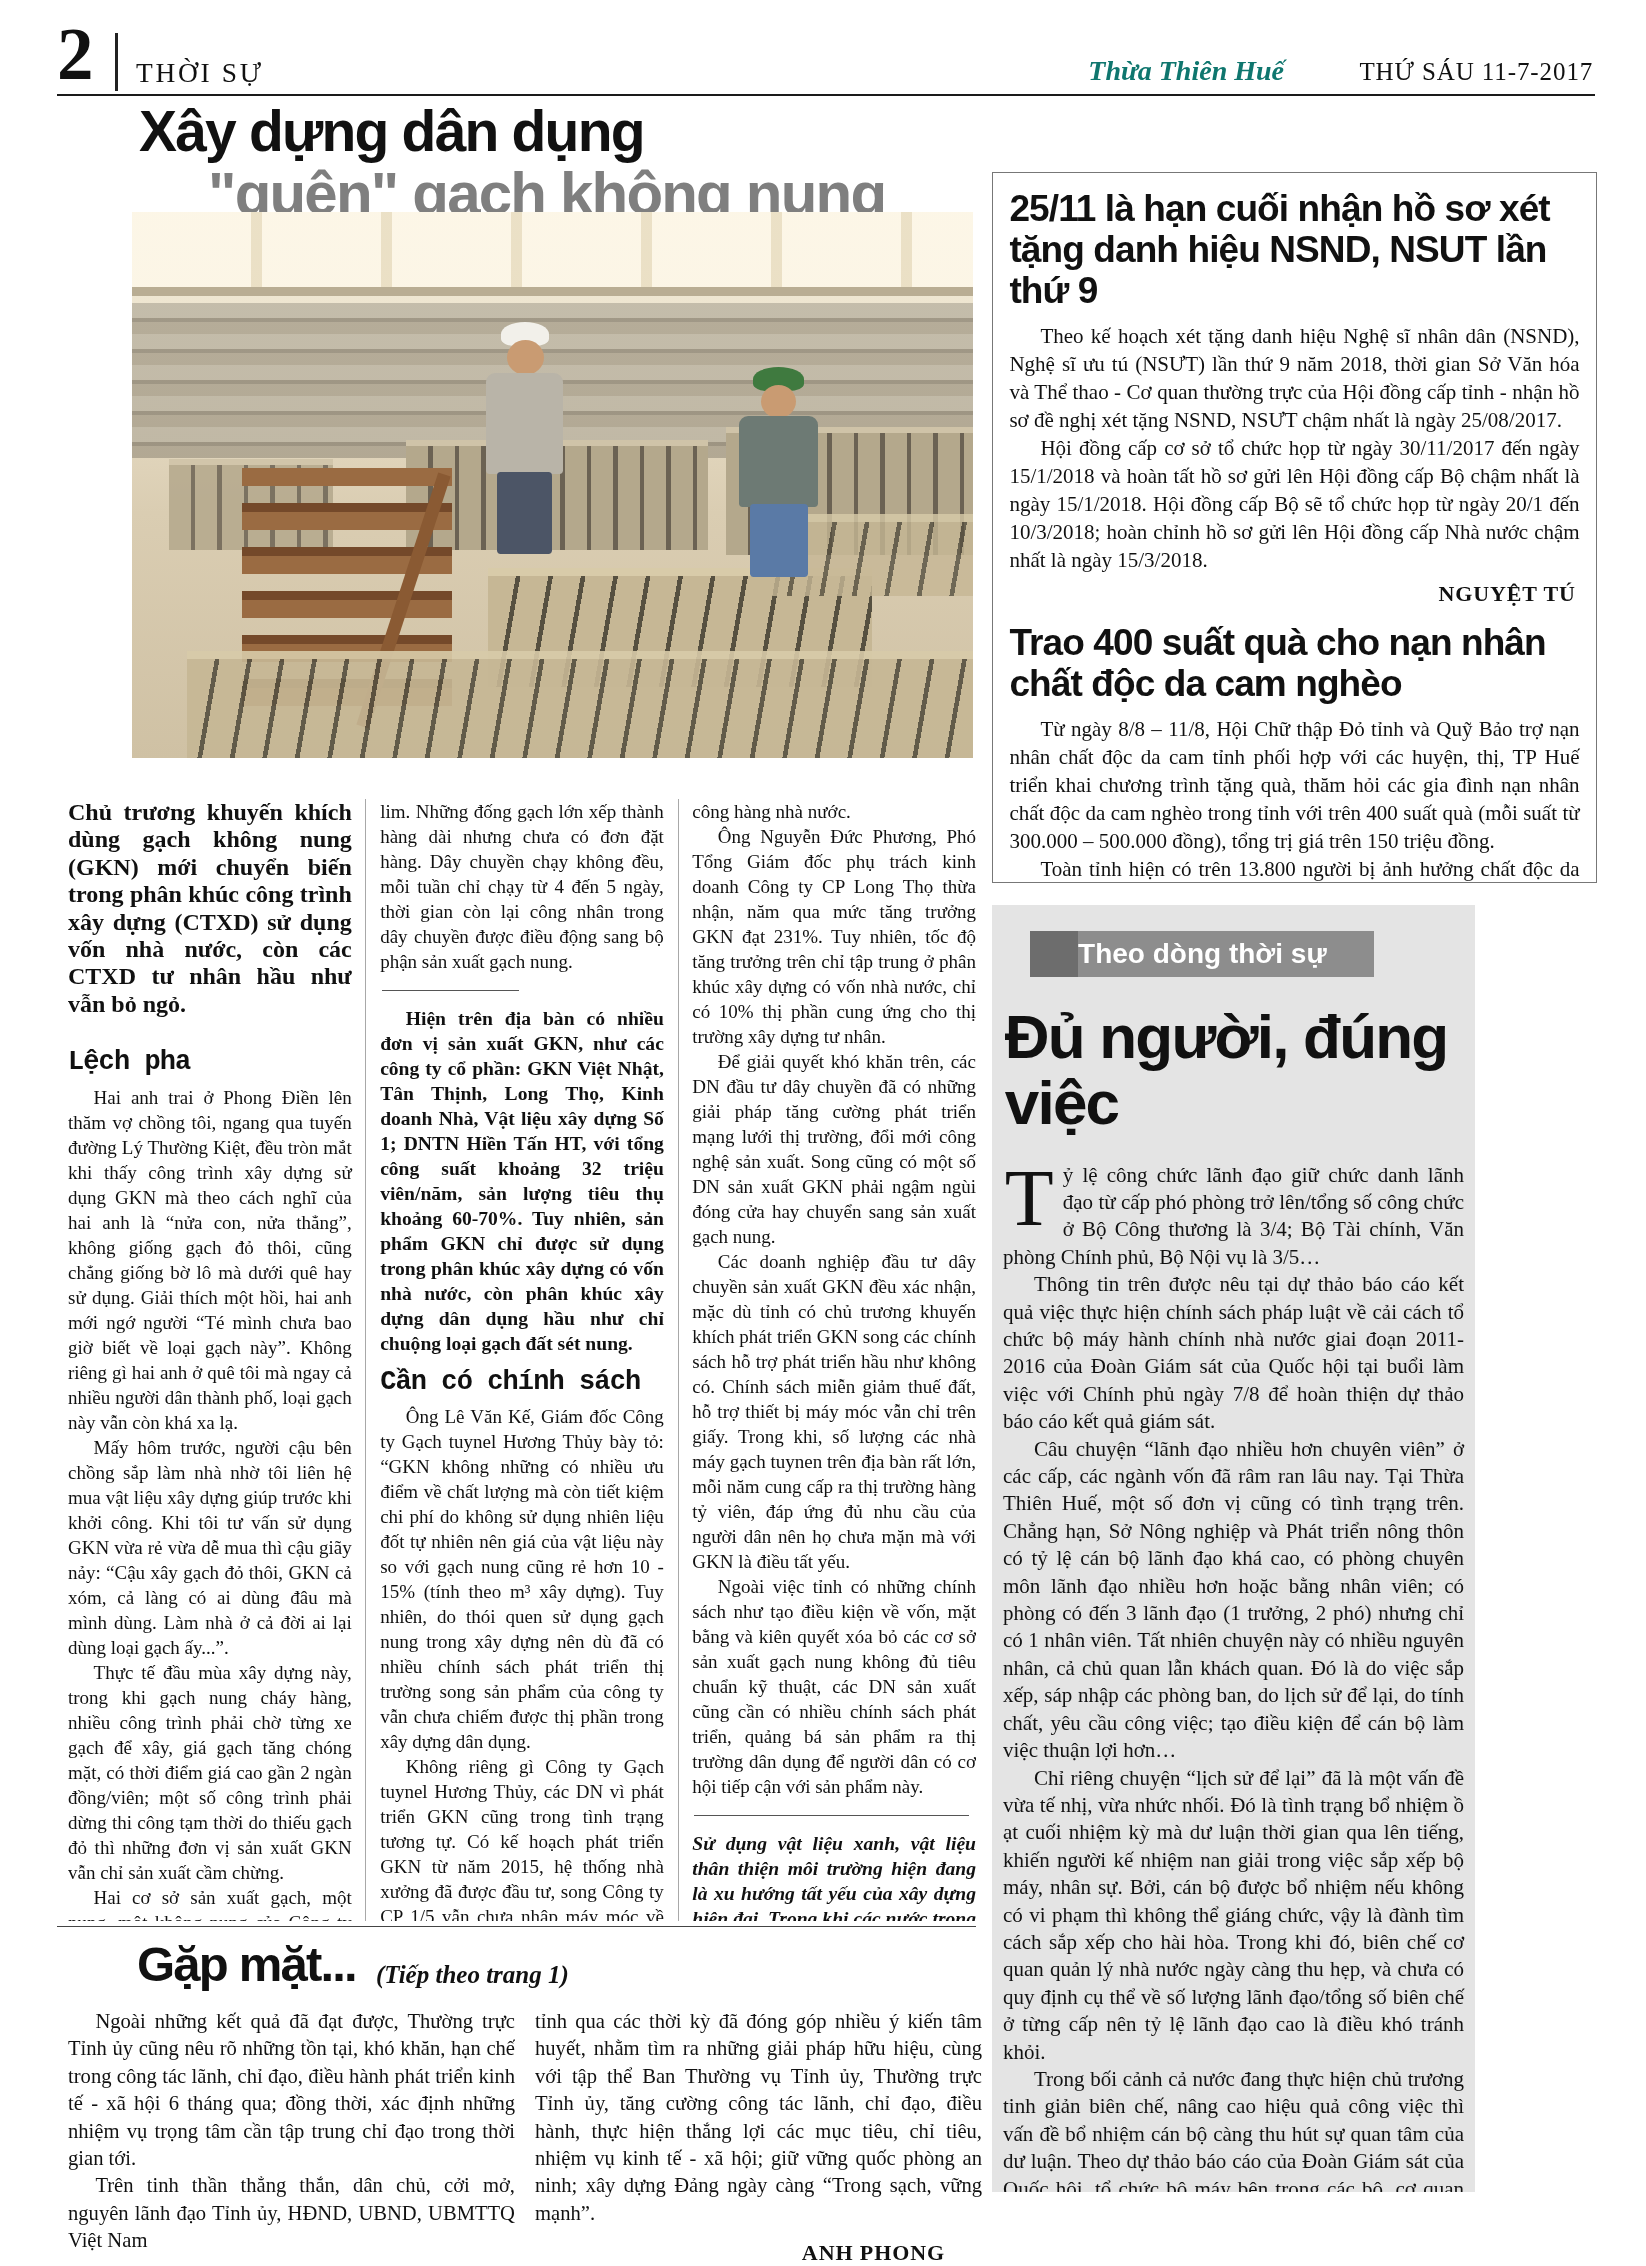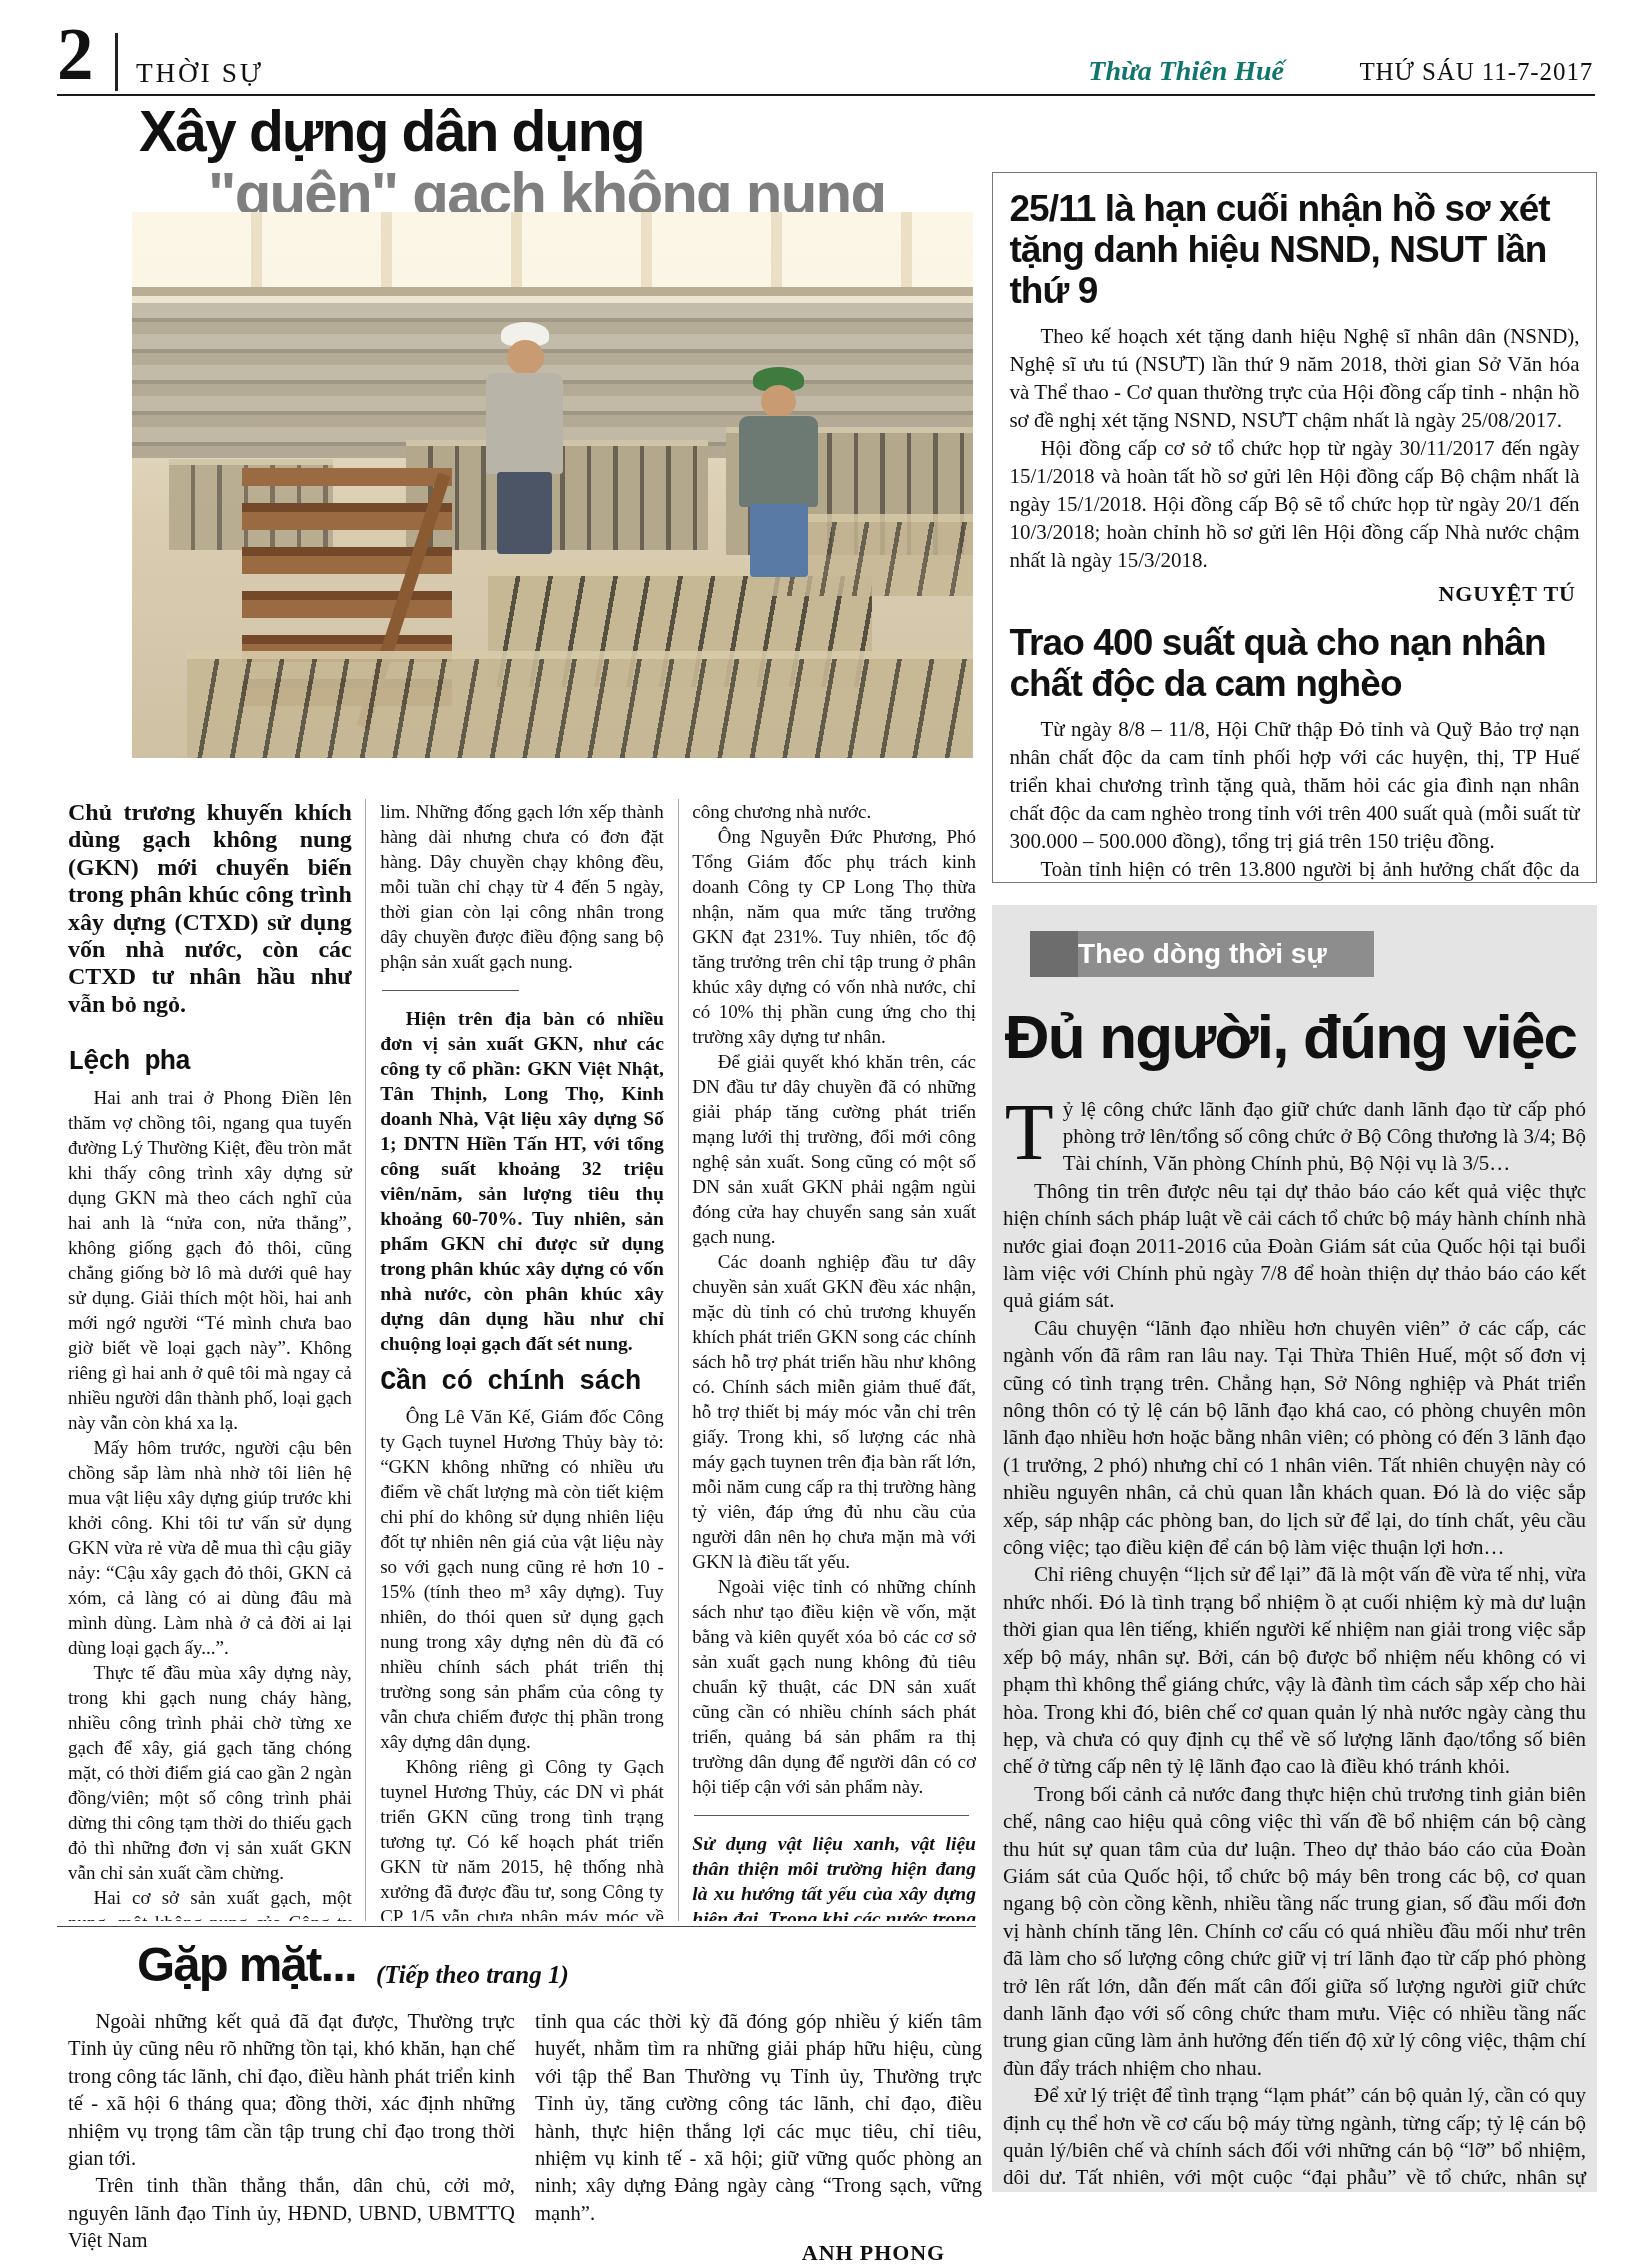--- a/index.html
+++ b/index.html
@@ -66,21 +66,21 @@
   .cont-byline { text-align:right; font-weight:bold; font-size:22px; letter-spacing:0.9px; margin-top:12.8px; padding-right:37px; }
 
   
   .newsbox { position:absolute; left:992px; top:172px; width:605px; height:711px; border:0.9px solid #777;
              padding:11px 16.4px 0 16.4px; overflow:hidden; }
   .news-title { font-size:37px; line-height:41px; letter-spacing:-0.9px; margin:3.7px 0 11px; }
   .news-p { font-size:21px; line-height:28px; text-align:justify; text-indent:31px; }
   .news-byline { text-align:right; font-weight:bold; font-size:22px; letter-spacing:0.9px; margin:7.3px 3.7px 14.6px 0; }
 
   
-  .opinion { position:absolute; left:992px; top:905px; width:605px; height:1287px; background:#e4e4e4;
+  .opinion { position:absolute; left:992px; top:905px; width:483px; height:1287px; background:#e4e4e4;
              padding:25.6px 11px 0 11px; overflow:hidden; }
   .kicker { margin-left:27.4px; width:344px; height:46px; color:#fff;
             background:linear-gradient(90deg,#6d6d6d 0 48px,#8d8d8d 48px);
             font-family:"Liberation Sans",sans-serif; font-weight:bold; font-size:28px; letter-spacing:0px;
             display:flex; align-items:center; justify-content:center; }
   .op-head { font-size:62px; line-height:66px; margin:27.4px 0 25.6px 1.8px; }
   .op-p { font-size:21px; line-height:27.4px; text-align:justify; text-indent:31px; }
   .op-first { text-indent:0; }
   .dropcap { float:left; font-family:"Liberation Serif",serif; font-size:80px; line-height:66px; padding:3.7px 9.1px 0 1.8px; }
 </style>
@@ -140,21 +140,21 @@
     <div class="col">
       <p class="bodyp noind">lim. Những đống gạch lớn xếp thành hàng dài nhưng chưa có đơn đặt hàng. Dây chuyền chạy không đều, mỗi tuần chỉ chạy từ 4 đến 5 ngày, thời gian còn lại công nhân trong dây chuyền được điều động sang bộ phận sản xuất gạch nung.</p>
       <div class="shortrule"></div>
       <p class="note-bold">Hiện trên địa bàn có nhiều đơn vị sản xuất GKN, như các công ty cổ phần: GKN Việt Nhật, Tân Thịnh, Long Thọ, Kinh doanh Nhà, Vật liệu xây dựng Số 1; DNTN Hiền Tấn HT, với tổng công suất khoảng 32 triệu viên/năm, sản lượng tiêu thụ khoảng 60-70%. Tuy nhiên, sản phẩm GKN chỉ được sử dụng trong phân khúc xây dựng có vốn nhà nước, còn phân khúc xây dựng dân dụng hầu như chỉ chuộng loại gạch đất sét nung.</p>
       <div class="subhead cond">Cần có chính sách</div>
       <p class="bodyp">Ông Lê Văn Kế, Giám đốc Công ty Gạch tuynel Hương Thủy bày tỏ: “GKN không những có nhiều ưu điểm về chất lượng mà còn tiết kiệm chi phí do không sử dụng nhiên liệu đốt tự nhiên nên giá của vật liệu này so với gạch nung cũng rẻ hơn 10 - 15% (tính theo m³ xây dựng). Tuy nhiên, do thói quen sử dụng gạch nung trong xây dựng nên dù đã có nhiều chính sách phát triển thị trường song sản phẩm của công ty vẫn chưa chiếm được thị phần trong xây dựng dân dụng.</p>
       <p class="bodyp">Không riêng gì Công ty Gạch tuynel Hương Thủy, các DN vì phát triển GKN cũng trong tình trạng tương tự. Có kế hoạch phát triển GKN từ năm 2015, hệ thống nhà xưởng đã được đầu tư, song Công ty CP 1/5 vẫn chưa nhập máy móc về sản xuất. Lý do được lãnh đạo nhà máy này đưa ra là sự e ngại về thị trường.</p>
 
     </div>
     <div class="col">
-      <p class="bodyp noind">công chương nhà nước.</p>
+      <p class="bodyp noind">công hàng nhà nước.</p>
       <p class="bodyp">Ông Nguyễn Đức Phương, Phó Tổng Giám đốc phụ trách kinh doanh Công ty CP Long Thọ thừa nhận, năm qua mức tăng trưởng GKN đạt 231%. Tuy nhiên, tốc độ tăng trưởng trên chỉ tập trung ở phân khúc xây dựng có vốn nhà nước, chỉ có 10% thị phần cung ứng cho thị trường xây dựng tư nhân.</p>
       <p class="bodyp">Để giải quyết khó khăn trên, các DN đầu tư dây chuyền đã có những giải pháp tăng cường phát triển mạng lưới thị trường, đổi mới công nghệ sản xuất. Song cũng có một số DN sản xuất GKN phải ngậm ngùi đóng cửa hay chuyển sang sản xuất gạch nung.</p>
       <p class="bodyp">Các doanh nghiệp đầu tư dây chuyền sản xuất GKN đều xác nhận, mặc dù tỉnh có chủ trương khuyến khích phát triển GKN song các chính sách hỗ trợ phát triển hầu như không có. Chính sách miễn giảm thuế đất, hỗ trợ thiết bị máy móc vẫn chỉ trên giấy. Trong khi, số lượng các nhà máy gạch tuynen trên địa bàn rất lớn, mỗi năm cung cấp ra thị trường hàng tỷ viên, đáp ứng đủ nhu cầu của người dân nên họ chưa mặn mà với GKN là điều tất yếu.</p>
       <p class="bodyp">Ngoài việc tỉnh có những chính sách như tạo điều kiện về vốn, mặt bằng và kiên quyết xóa bỏ các cơ sở sản xuất gạch nung không đủ tiêu chuẩn kỹ thuật, các DN sản xuất cũng cần có nhiều chính sách phát triển, quảng bá sản phẩm ra thị trường dân dụng để người dân có cơ hội tiếp cận với sản phẩm này.</p>
       <div class="fullrule"></div>
       <p class="green-note">Sử dụng vật liệu xanh, vật liệu thân thiện môi trường hiện đang là xu hướng tất yếu của xây dựng hiện đại. Trong khi các nước trong khu vực đã loại bỏ gạch nung ra khỏi các công trình xây dựng thì ở trong tỉnh, loại gạch này vẫn còn phổ biến, tạo ra những hệ lụy về môi trường, ảnh hưởng sức khỏe con người.</p>
 
     </div>
   </div>
 

